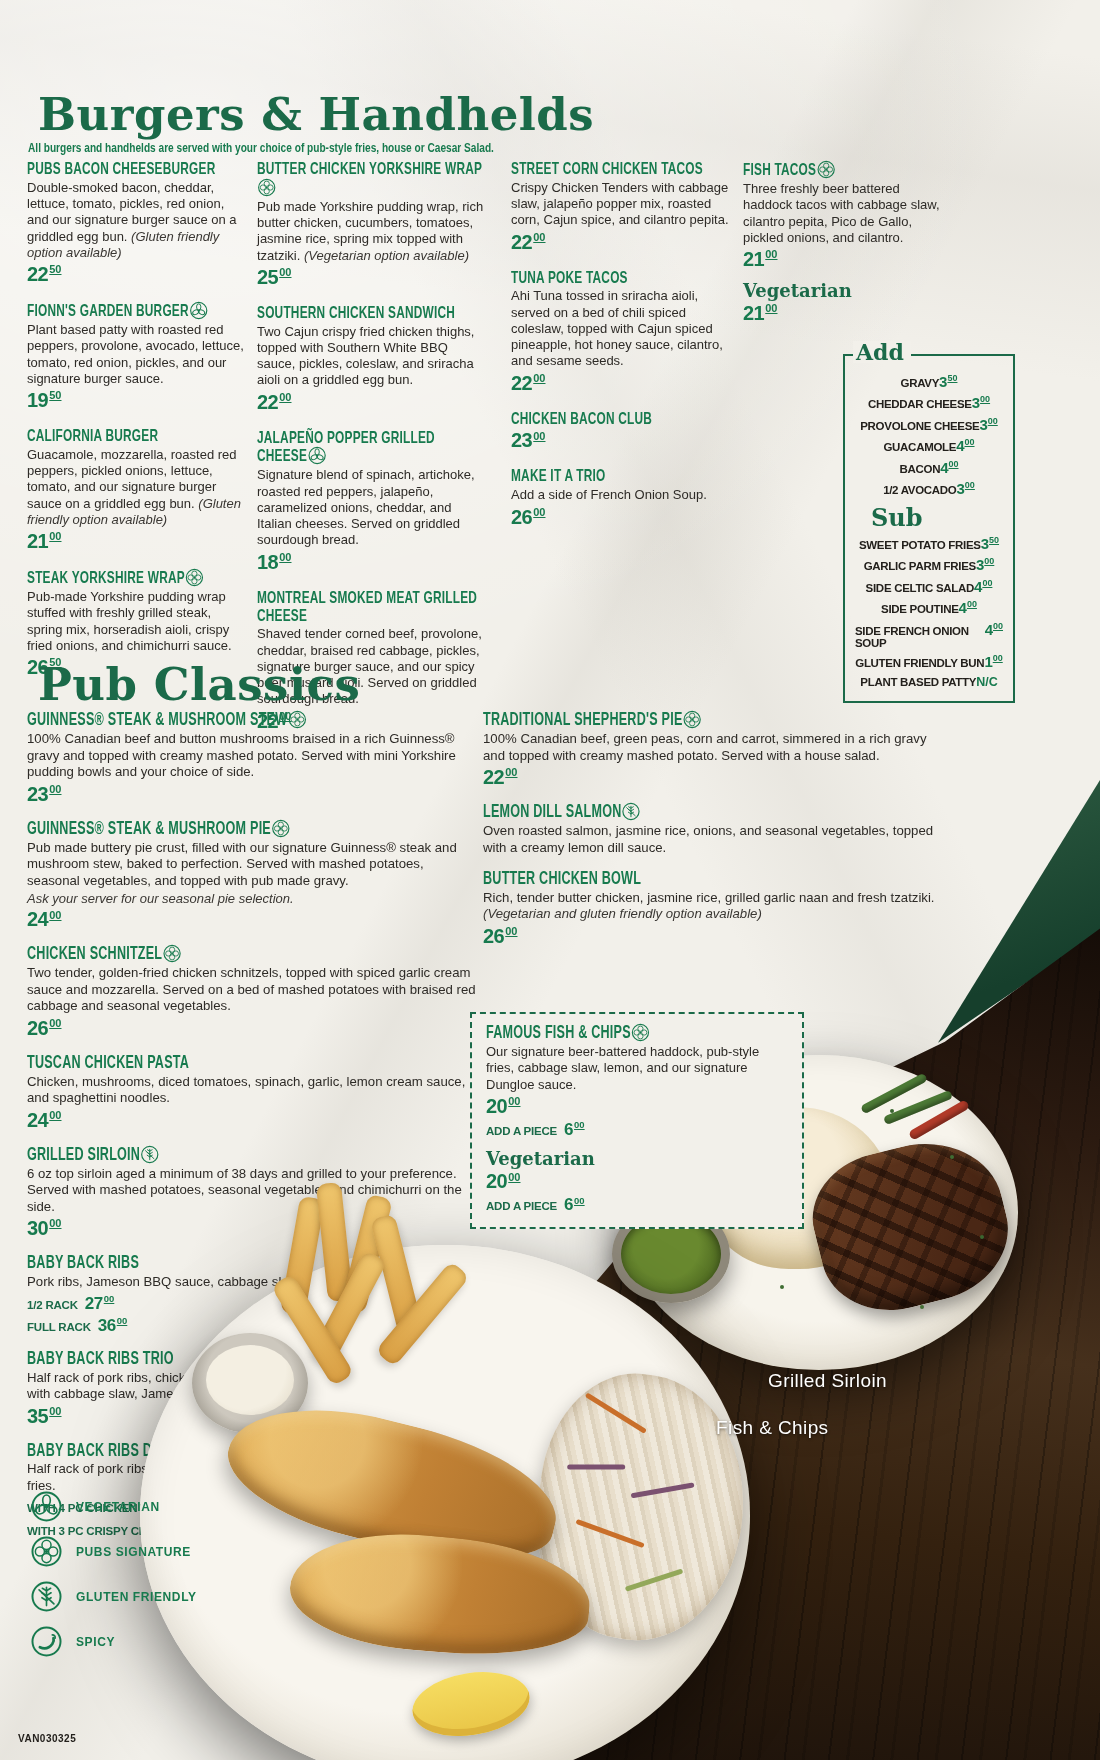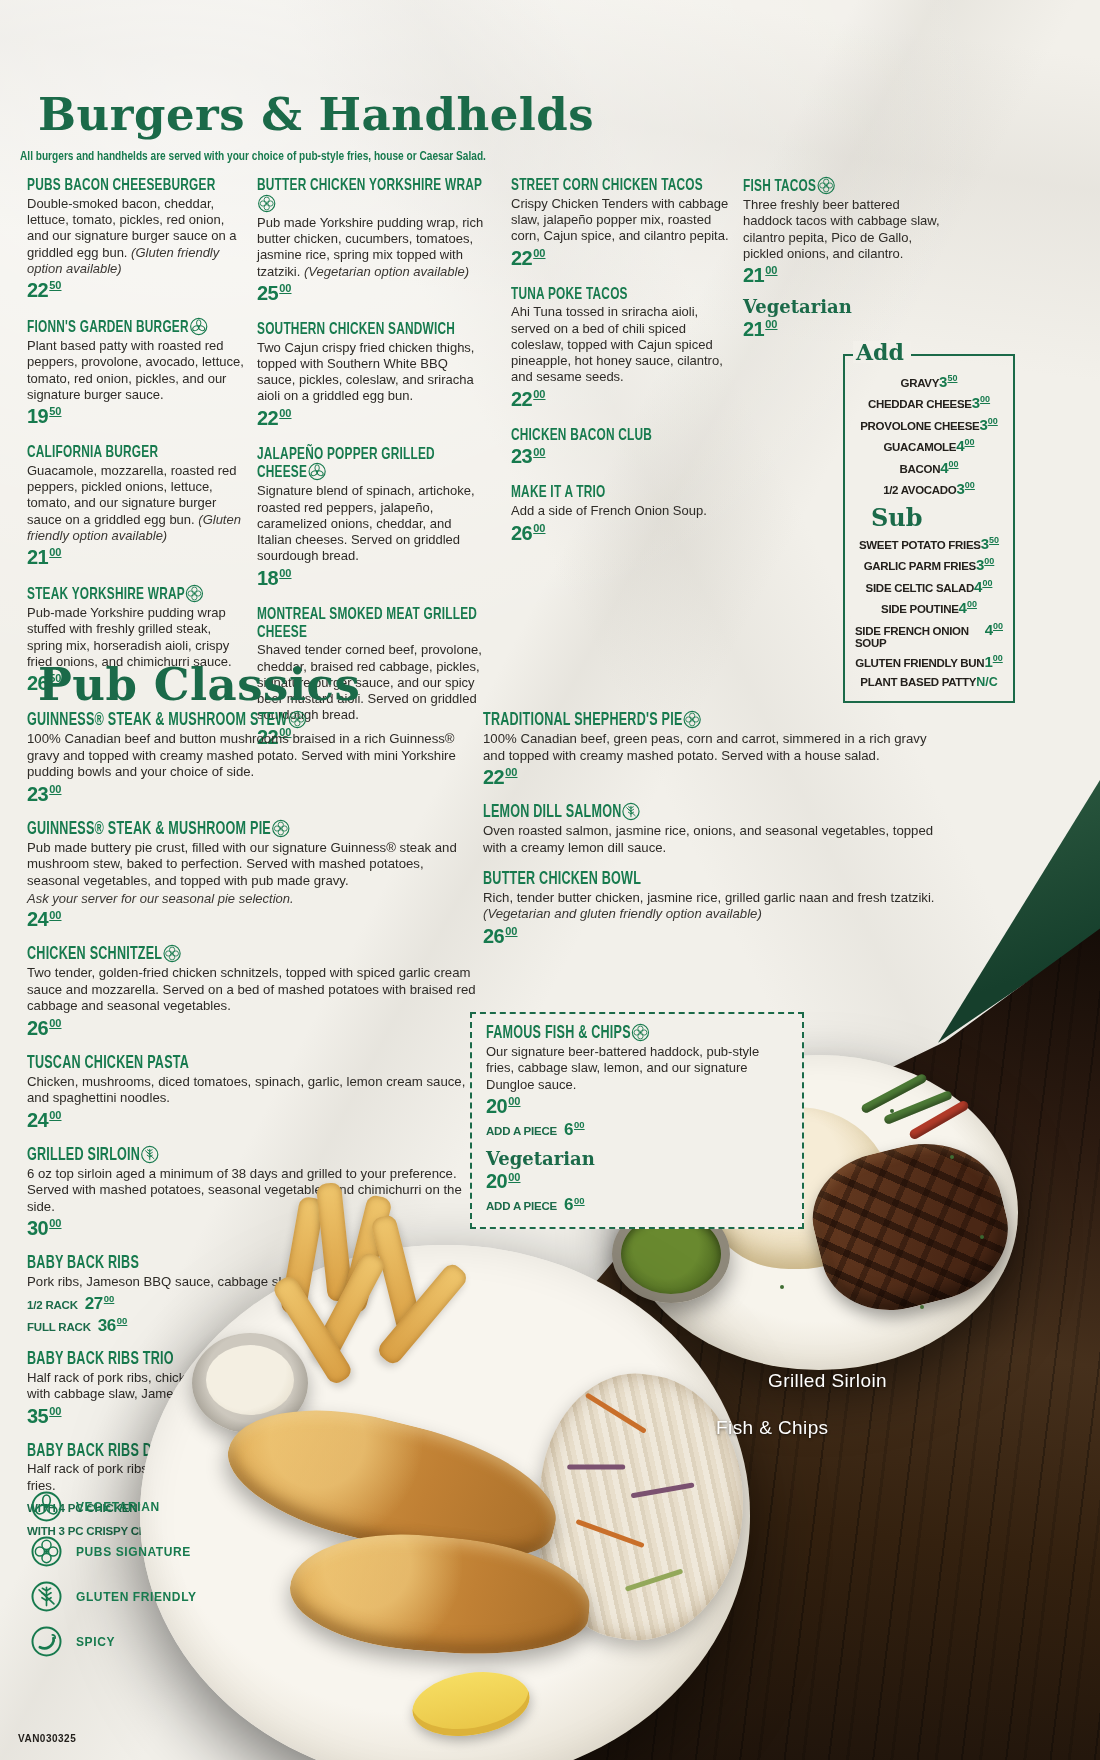--- a/index.html
+++ b/index.html
@@ -8,24 +8,24 @@
     background:
       radial-gradient(120% 55% at 18% 6%, rgba(255,255,255,.55), transparent 60%),
       linear-gradient(118deg, transparent 42%, rgba(186,182,172,.20) 46%, transparent 53%),
       linear-gradient(64deg, transparent 58%, rgba(186,182,172,.16) 65%, transparent 72%),
       linear-gradient(8deg, transparent 80%, rgba(200,196,188,.25) 90%, transparent 97%),
       #f2f0ea;}
   h1.display{margin:12px;font-family:"DejaVu Serif",serif;font-weight:700;font-size:45px;
     color:#1b6a49;letter-spacing:.5px;line-height:1;}
   #h-burgers{position:absolute;left:26px;top:80px;}
   #h-classics{position:absolute;left:26px;top:650px;}
-  #b-note{position:absolute;left:20px;top:138px;white-space:nowrap;margin-top:8px;}
+  #b-note{position:absolute;left:28px;top:138px;white-space:nowrap;}
   #b-note span{display:inline-block;transform:scaleX(.75);transform-origin:0 0;
     font-weight:700;font-size:13.5px;color:#177a4e;}
-  .b-col{position:absolute;top:176px;}
+  .b-col{position:absolute;top:160px;}
   #bcol1{left:27px;width:222px}#bcol2{left:257px;width:228px}
   #bcol3{left:511px;width:226px}#bcol4{left:743px;width:205px}
   .pc-col{position:absolute;top:710px;}
   #pcl{left:27px;width:452px}#pcr{left:483px;width:462px}
   .mi{margin-bottom:13px;}
   .b-col .mi{margin-bottom:15px;}
   .trow{width:139%;transform:scaleX(.72);transform-origin:0 0;line-height:1.08;margin-bottom:2px;}
   .ttl{font-weight:700;font-size:16.5px;letter-spacing:.3px;color:#177a4e;}
   .pc-col .ttl,#famous .ttl{font-size:17.5px;}
   .tic{display:inline-block;width:19px;height:19px;margin-left:4px;vertical-align:-4px;

